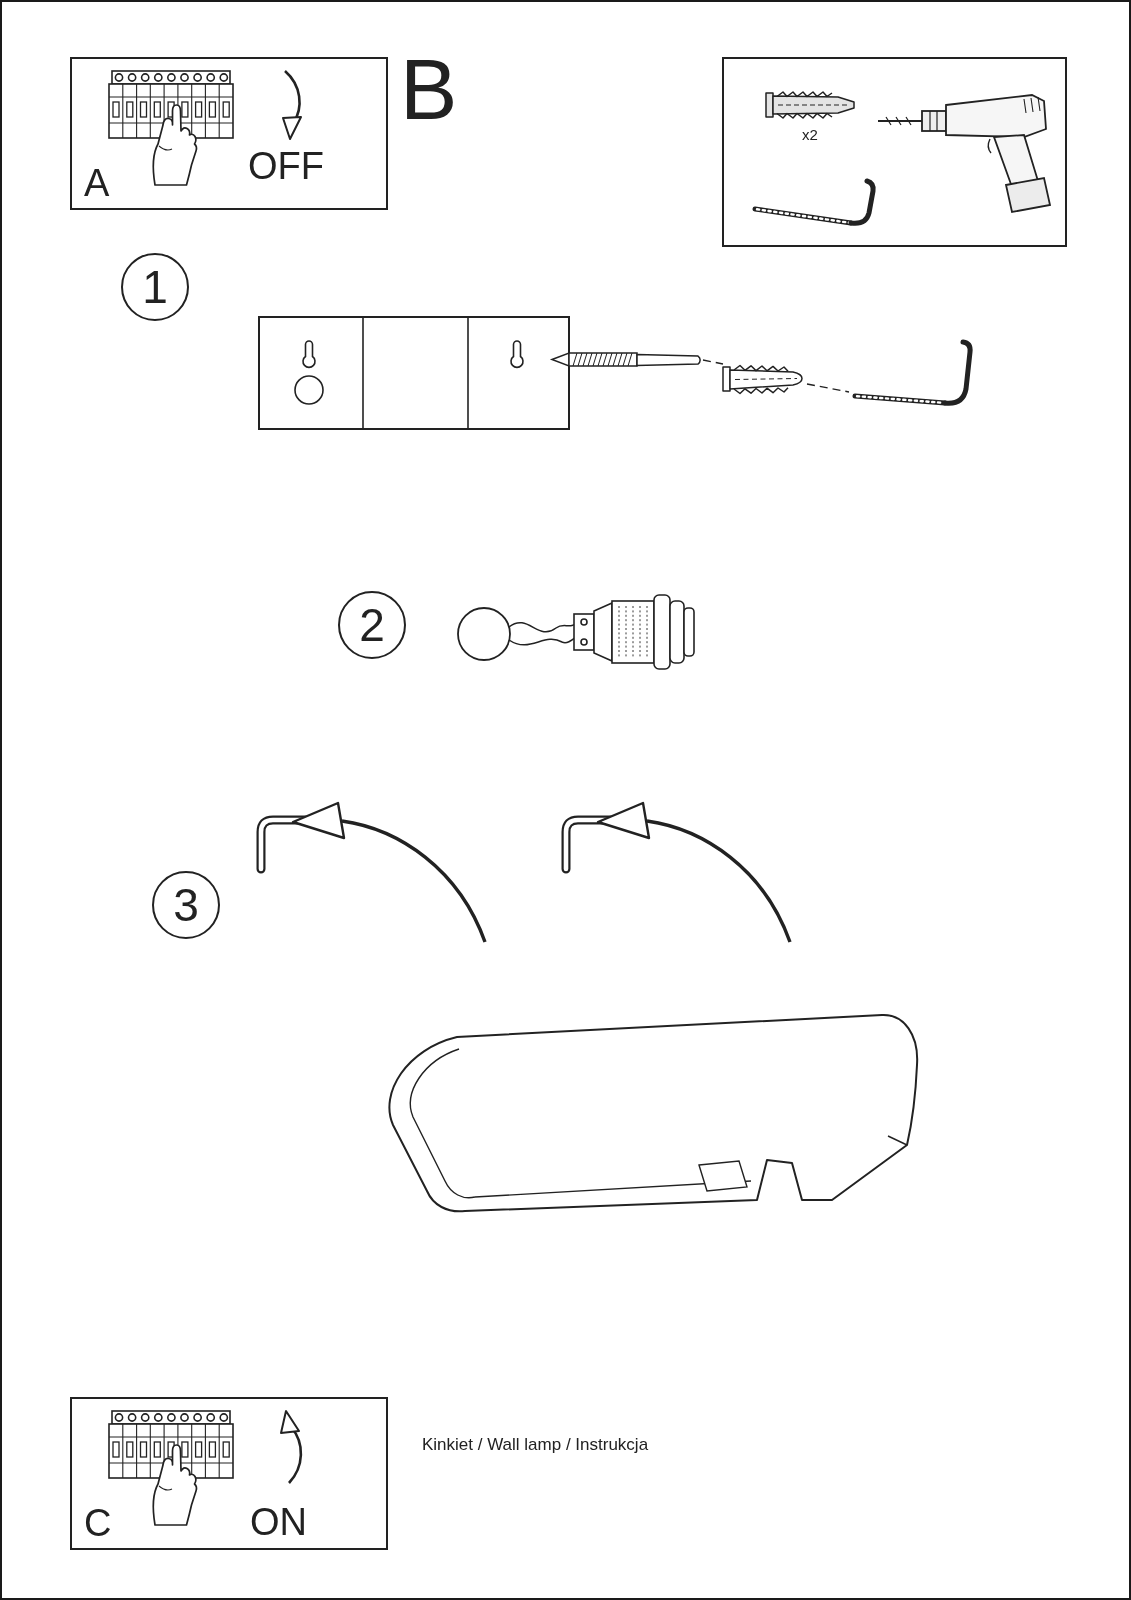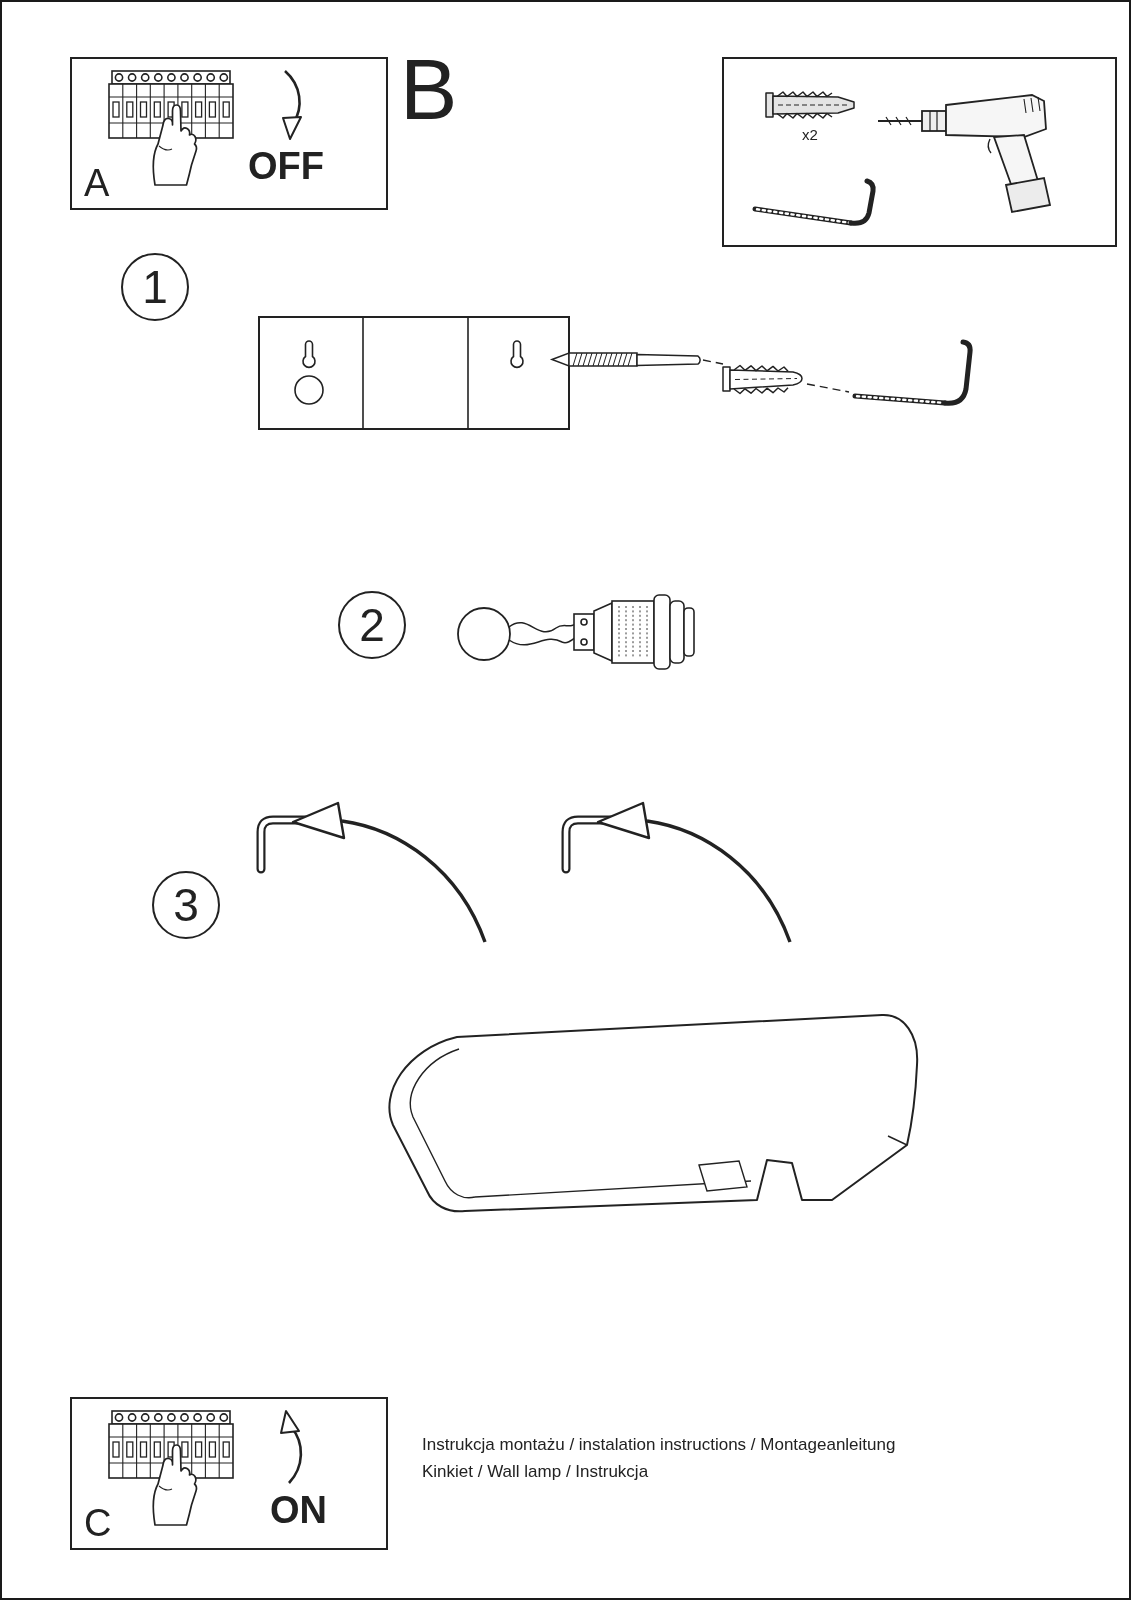--- a/index.html
+++ b/index.html
@@ -19,21 +19,21 @@
     border:2px solid #222;
     background:#fff;
     box-sizing:border-box;
   }
   .corner-label{
     position:absolute;left:12px;bottom:6px;
     font-size:38px;line-height:1;
   }
   .action-label{
     position:absolute;
-    font-size:38px;line-height:1;font-weight:bold;
+    font-size:38px;line-height:1;
   }
   .big-letter{
     position:absolute;left:398px;top:44px;
     font-size:86px;line-height:1;font-weight:400;
   }
   .circle-num{
     position:absolute;
     width:64px;height:64px;
     border:2.5px solid #222;border-radius:50%;
     display:flex;align-items:center;justify-content:center;
@@ -97,21 +97,21 @@
     <svg style="left:187px;top:8px" width="56" height="80" viewBox="0 0 56 80">
       <path d="M26,4 C42,18 45,40 34,57" fill="none" stroke="#222" stroke-width="2.6"></path>
       <polygon points="24,51 42,50 31,72" fill="#fff" stroke="#222" stroke-width="2" stroke-linejoin="round"></polygon>
     </svg>
     <span class="action-label" style="left:176px;top:88px;">OFF</span>
     <span class="corner-label">A</span>
   </div>
 
   <div class="big-letter">B</div>
 
-  <div class="boxed" style="left:720px;top:55px;width:395px;height:190px;text-decoration:underline;">
+  <div class="boxed" style="left:720px;top:55px;width:345px;height:190px;text-decoration:underline;">
     <svg style="left:0;top:0" width="341" height="186" viewBox="0 0 341 186">
       <g transform="translate(42,30)" fill="#e4e4e4" stroke="#222" stroke-width="1.5" stroke-linejoin="round">
         <rect x="0" y="4" width="7" height="24"></rect>
         <path d="M7,7 L72,8 L88,13 L88,19 L72,24 L7,25 Z"></path>
         <polyline fill="none" points="11,7.5 17,3 21,7.5 27,3 31,7.5 37,3 41,7.5 47,3 51,7.5 57,3 61,7.5 66,4"></polyline>
         <polyline fill="none" points="11,24.5 17,29 21,24.5 27,29 31,24.5 37,29 41,24.5 47,29 51,24.5 57,29 61,24.5 66,28"></polyline>
         <line x1="12" y1="16" x2="84" y2="16" stroke-dasharray="5,3" stroke-width="1" fill="none"></line>
       </g>
       <g transform="translate(25,112)" fill="none" stroke-linecap="round">
         <path d="M6,38 L102,52" stroke="#222" stroke-width="5"></path>
@@ -273,22 +273,21 @@
           <rect x="113.4" y="37" width="6" height="15"></rect>
           <rect x="127.2" y="37" width="6" height="15"></rect>
       </g>
       <path d="M59,120 C56,102 57,88 62,79 L67,60 Q68,53 72.5,53.5 Q77,54 76.5,60 L76.5,46 Q76.5,40 80.5,40 Q84.5,40 84.5,46 L85,66 Q87.5,61.5 91,63.5 Q94.5,65.5 93.5,70 Q97,68 99,71.5 Q101,75 98.5,79 Q101.5,81.5 100,86 L95.5,100 Q93.5,109 90.5,120 Z" fill="#fff" stroke="#222" stroke-width="1.7" stroke-linejoin="round"></path>
       <path d="M63,81 Q70,87 76,84" fill="none" stroke="#222" stroke-width="1.1"></path>
     </svg>
     <svg style="left:187px;top:8px" width="56" height="80" viewBox="0 0 56 80">
       <path d="M30,76 C45,60 46,36 32,20" fill="none" stroke="#222" stroke-width="2.6"></path>
       <polygon points="22,26 40,24 27,4" fill="#fff" stroke="#222" stroke-width="2" stroke-linejoin="round"></polygon>
     </svg>
-    <span class="action-label" style="left:178px;top:92px;margin-left:20px;">ON</span>
+    <span class="action-label" style="left:178px;top:104px;">ON</span>
     <span class="corner-label">C</span>
   </div>
 
   <div class="footer">
-    <div>Instrukcja montażu / instalation instructions / Montageanleitung</div>
     <div>Kinkiet / Wall lamp / Instrukcja</div>
   </div>
 
 </div>
 
 </body></html>

